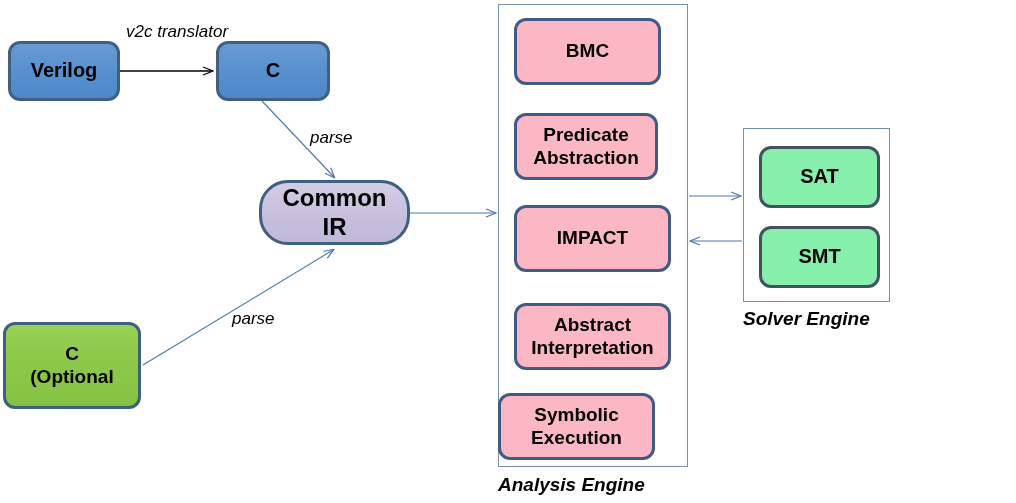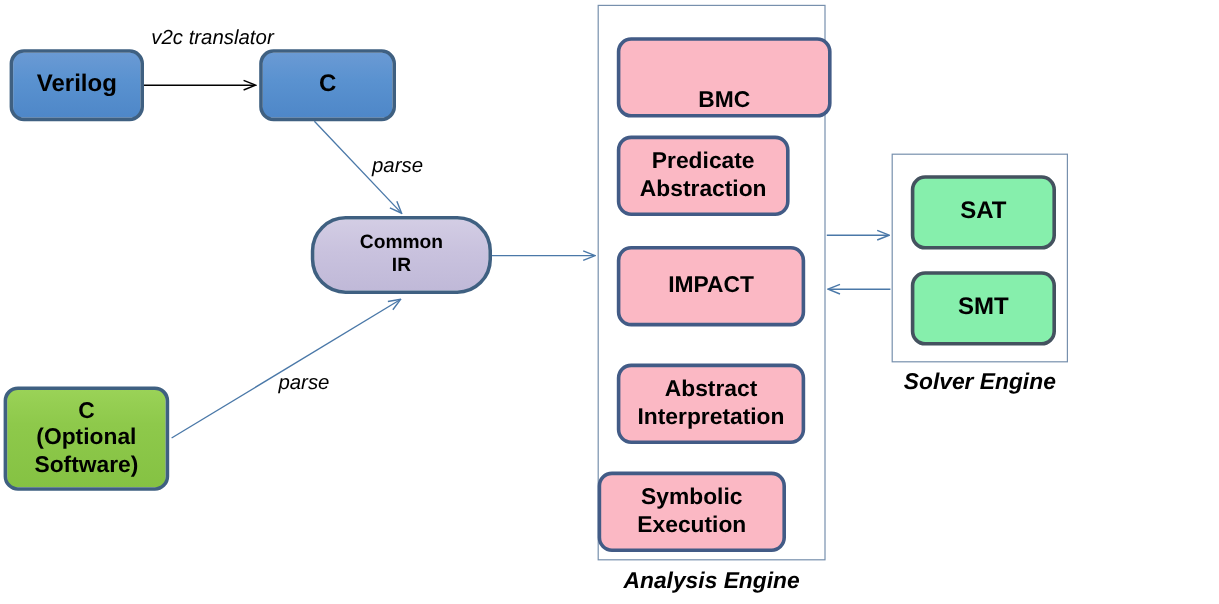--- a/index.html
+++ b/index.html
@@ -39,21 +39,21 @@
   .node .ln { display: block; }
 
   
   .n-blue {
     background: linear-gradient(180deg, #6a9ad4 0%, #5a92d0 42%, #4e87c8 100%);
     font-size: 20px;
   }
   
   .n-lav {
     background: linear-gradient(180deg, #d3cde4 0%, #c9c2de 45%, #c0b9d8 100%);
-    font-size: 16px;
+    font-size: 24px;
     border-radius: 29px;
   }
   
   .n-green {
     background: linear-gradient(180deg, #9ad257 0%, #8ec94b 35%, #85c243 100%);
     font-size: 19px;
   }
   
   .n-pink {
     background: #fbb8c4;
@@ -74,21 +74,21 @@
     border: 1px solid #7790ad;
     background: transparent;
   }
   .frame-label {
     position: absolute;
     font-weight: bold;
     font-style: italic;
     font-size: 19px;
     color: #000000;
     white-space: nowrap;
-    text-align: center;
+    text-align: left;
   }
 
   
   .edge-label {
     position: absolute;
     font-style: italic;
     font-size: 17px;
     color: #000000;
     white-space: nowrap;
     line-height: 1.22;
@@ -170,27 +170,26 @@
     <span class="lines">
       <span class="ln">Common</span>
       <span class="ln">IR</span>
     </span>
   </div>
 
   <div class="node n-green" style="left:3px; top:322px; width:138px; height:87px;">
     <span class="lines">
       <span class="ln">C</span>
       <span class="ln">(Optional</span>
-      <span class="ln">Software)</span>
     </span>
   </div>
 
   <div class="frame" style="left:498px; top:4px; width:190px; height:463px;"></div>
 
-  <div class="node n-pink" style="left:514px; top:31px; width:179px; height:67px;align-items:flex-end;">
+  <div class="node n-pink" style="left:514px; top:18px; width:147px; height:67px;">
     <span class="lines">
       <span class="ln">BMC</span>
     </span>
   </div>
 
   <div class="node n-pink" style="left:514px; top:113px; width:144px; height:67px;">
     <span class="lines">
       <span class="ln">Predicate</span>
       <span class="ln">Abstraction</span>
     </span>

